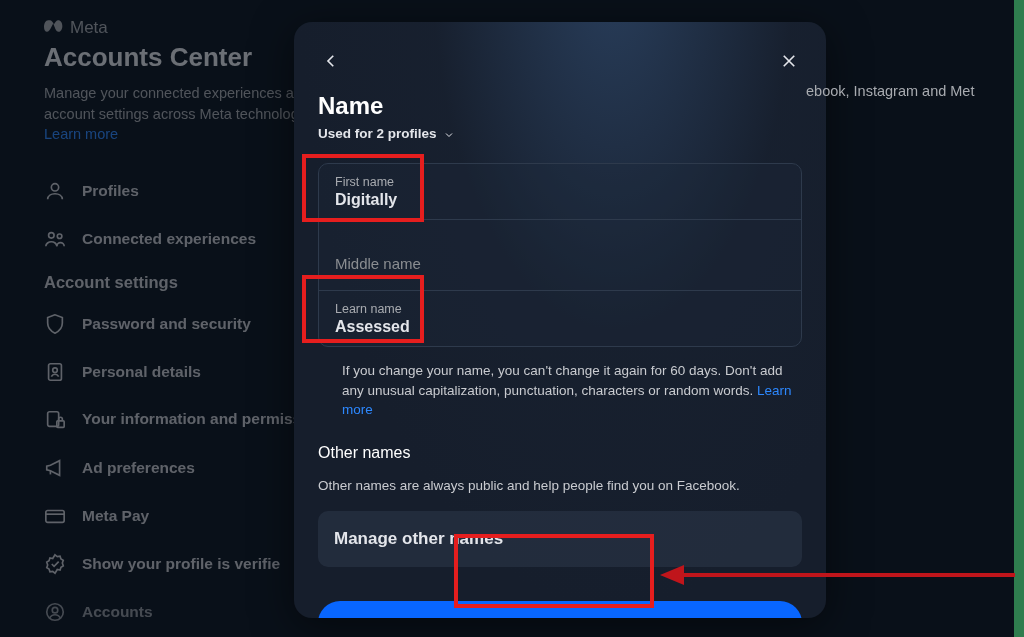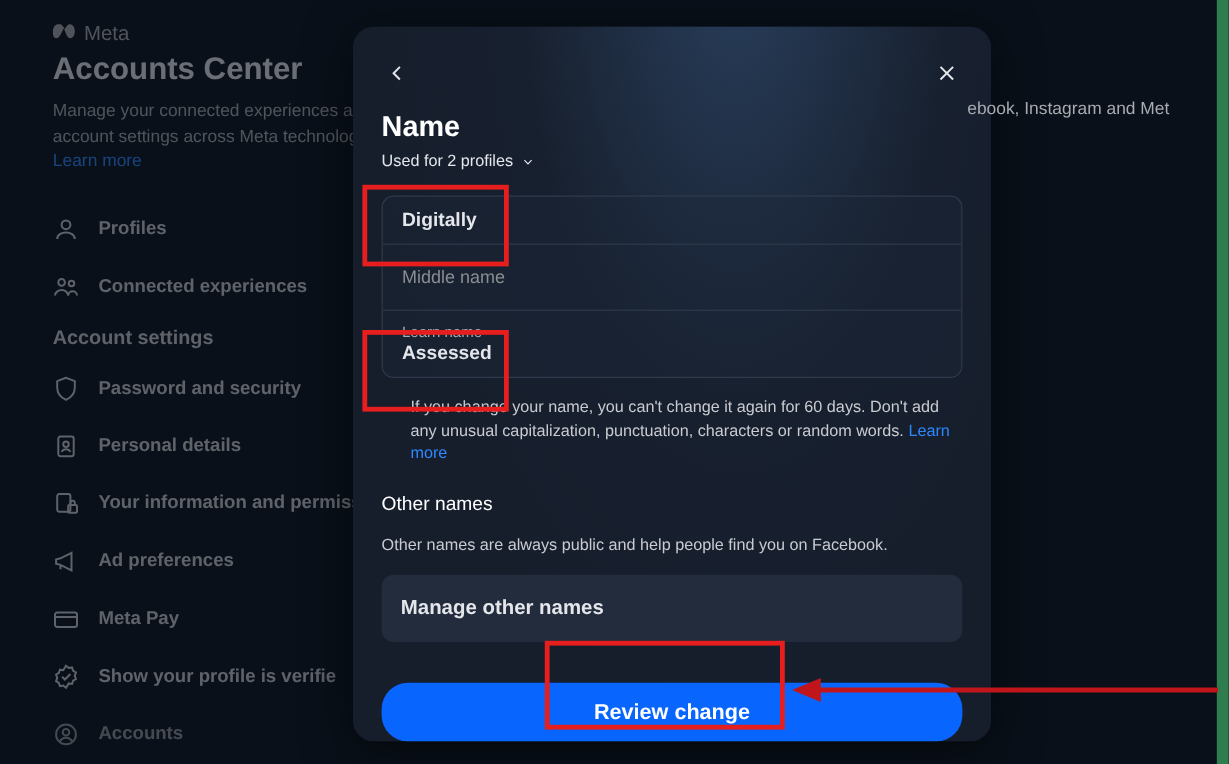--- a/index.html
+++ b/index.html
@@ -87,21 +87,21 @@
       display: flex; align-items: center; justify-content: center;
       cursor: pointer;
     }
     .back-btn svg, .close-btn svg { stroke: #e4e6eb; stroke-width: 2.2; fill: none; }
     .modal-body { padding: 0 24px; }
     .modal-title {
       font-size: 24px; font-weight: 800; color: #fff; margin-bottom: 6px;
     }
     .profiles-row {
       display: flex; align-items: flex-end; gap: 6px;
-      font-size: 13.5px; font-weight: 400; color: #e4e6eb;
+      font-size: 13.5px; font-weight: 700; color: #e4e6eb;
       margin-bottom: 22px;
     }
     .profiles-row svg { stroke: #e4e6eb; stroke-width: 2; fill: none; }
     .name-fields {
       border: 1px solid #2e3a4c;
       border-radius: 10px;
       overflow: hidden;
       background: rgba(30, 40, 56, 0.35);
     }
     .field {
@@ -113,20 +113,21 @@
     .field-label {
       font-size: 12.5px; color: #a8abb0; font-weight: 500;
       margin-bottom: 2px;
     }
     .field-value {
       font-size: 16px; font-weight: 700; color: #e4e6eb;
     }
     .field-placeholder {
       font-size: 15px; color: #8a8d91; font-weight: 500;
       padding: 8px 0;
+      margin-top: 16px;
     }
     .info-text {
       font-size: 13.5px; color: #c9cbd0; line-height: 1.45;
       margin-top: 14px;
       margin-left: 24px;
     }
     .info-text .learn-link { font-size: 13.5px; }
     .other-names-title {
       font-size: 16px; font-weight: 400; color: #fff;
       margin-top: 24px; margin-bottom: 16px;
@@ -300,20 +301,21 @@
     <h2 class="modal-title">Name</h2>
     <div class="profiles-row">
       <span>Used for 2 profiles</span>
       <svg width="12" height="12" viewBox="0 0 24 24">
           <path d="M6 9l6 6 6-6"></path>
         </svg>
     </div>
 
     <div class="name-fields">
       <div class="field">
+        <div class="field-label">First name</div>
         <div class="field-value">Digitally</div>
       </div>
       <div class="field">
         <div class="field-placeholder">Middle name</div>
       </div>
       <div class="field">
         <div class="field-label">Learn name</div>
         <div class="field-value">Assessed</div>
       </div>
     </div>

